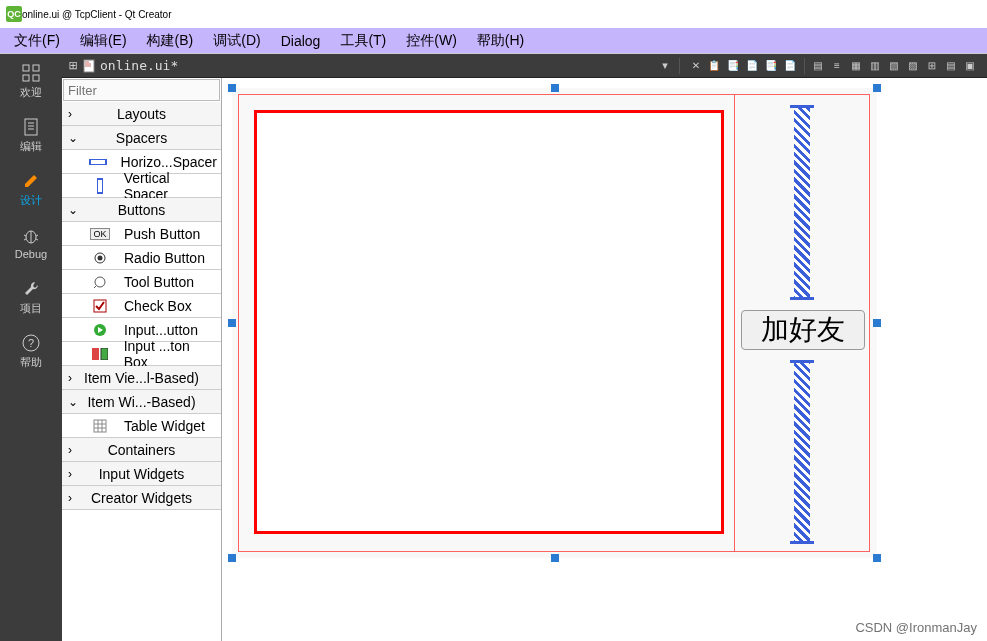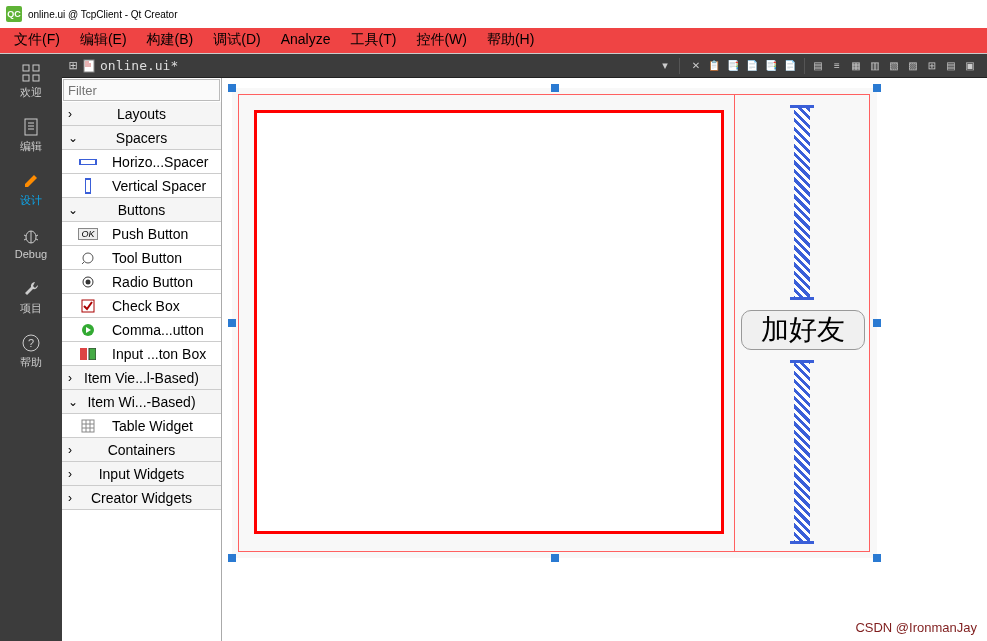--- a/index.html
+++ b/index.html
@@ -1,24 +1,24 @@
 <!DOCTYPE html>
 <html><head>
 <meta charset="utf-8">
 <style>
   * { box-sizing: border-box; margin: 0; padding: 0; font-family: "Microsoft YaHei", sans-serif; }
   body { width: 987px; height: 641px; background: #f0f0f0; overflow: hidden; font-size: 13px; }
 
   
-  .title-bar { height: 28px; background: #fff; display: flex; align-items: center; padding: 0 6px; gap: 6px; }
+  .title-bar { height: 28px; background: #fff; display: flex; align-items: center; padding: 0 6px; }
   .qc-logo { width: 16px; height: 16px; background: #5fb336; display: inline-flex; align-items: center; justify-content: center; color: #fff; font-size: 9px; font-weight: bold; border-radius: 2px; }
   .title-text { font-size: 10px; }
 
   
-  .menu-bar { height: 26px; background: #ef4444; display: flex; align-items: flex-start; padding: 0 4px; border-bottom: 1px solid #ccc; }
+  .menu-bar { height: 26px; background: #c4b5fd; display: flex; align-items: center; padding: 0 4px; border-bottom: 1px solid #ccc; }
   .menu-item { padding: 3px 10px; font-size: 14px; cursor: default; }
 
   
   .main-row { display: flex; height: calc(641px - 28px - 26px); }
 
   
   .activity-bar { width: 62px; background: #3c3c3c; display: flex; flex-direction: column; align-items: center; }
   .activity-item { width: 62px; height: 54px; display: flex; flex-direction: column; align-items: center; justify-content: center; gap: 2px; color: #ccc; cursor: pointer; }
   .activity-item.design { color: #0ea5e9; }
   .activity-icon { width: 20px; height: 20px; display: flex; align-items: center; justify-content: center; }
@@ -37,58 +37,58 @@
   
   .workspace { flex: 1; display: flex; background: #fff; }
 
   
   .widget-box { width: 160px; background: #fff; border-right: 1px solid #aaa; display: flex; flex-direction: column; }
   .filter-input { height: 22px; border: 1px solid #bbb; margin: 1px; padding: 0 4px; font-size: 13px; color: #1d4ed8; background: #fafafa; }
   .tree { flex: 1; overflow-y: auto; }
   .tree-row { height: 24px; display: flex; align-items: center; border-bottom: 1px solid #ccc; padding: 0 4px; gap: 4px; font-size: 14px; cursor: pointer; }
   .tree-header { justify-content: center; font-size: 14px; background: #f5f5f5; position: relative; }
   .tree-header .expander { position: absolute; left: 6px; font-size: 12px; }
-  .tree-leaf { padding-left: 6px; }
-  .leaf-icon { width: 40px; height: 16px; display: inline-flex; align-items: center; justify-content: center; font-size: 11px; font-style: italic; }
+  .tree-leaf { padding-left: 18px; }
+  .leaf-icon { width: 40px; height: 16px; display: inline-flex; align-items: center; justify-content: center; font-size: 11px; }
 
   
   .canvas-area { flex: 1; position: relative; background: #fff; overflow: hidden; }
   .canvas-inner { position: absolute; left: 10px; top: 10px; right: 10px; bottom: 40px; }
   .dot-grid { background-image: radial-gradient(#b8b8b8 1px, transparent 1px); background-size: 10px 10px; }
   .form-widget { position: absolute; left: 0; top: 0; width: 645px; height: 470px; background: #f8f8f8; }
   .sel-handle { position: absolute; width: 8px; height: 8px; background: #2a7ad2; }
   .layout-outline { position: absolute; border: 1px solid #ff6060; }
 
   .text-edit { position: absolute; background: #fff; border: 3px solid #ff0000; }
   .v-spacer { position: absolute; left: 50%; transform: translateX(-50%); width: 16px;
     background: repeating-linear-gradient(45deg, #3a5fd8 0 3px, #fff 3px 6px); }
   .v-spacer::before, .v-spacer::after { content: ""; position: absolute; left: -4px; width: 24px; height: 3px; background: #3a5fd8; }
   .v-spacer::before { top: 0; }
   .v-spacer::after { bottom: 0; }
-  .push-btn { position: absolute; background: #f0f0f0; border: 1px solid #999; border-radius: 10px; display: flex; align-items: flex-end; justify-content: center; font-family: "SimSun", serif; font-size: 28px; }
-
-  .watermark { position: absolute; right: 10px; bottom: 6px; color: #7f1d1d; font-size: 13px; font-family: Arial; }
+  .push-btn { position: absolute; background: #f0f0f0; border: 1px solid #999; border-radius: 4px; display: flex; align-items: flex-end; justify-content: center; font-family: "SimSun", serif; font-size: 28px; }
+
+  .watermark { position: absolute; right: 10px; bottom: 6px; color: #737373; font-size: 13px; font-family: Arial; }
 
   
   svg { display: block; }
 </style>
 </head>
 <body>
 
 <div class="title-bar">
   <span class="qc-logo">QC</span>
   <span class="title-text">online.ui @ TcpClient - Qt Creator</span>
 </div>
 
 <div class="menu-bar">
   <span class="menu-item">文件(F)</span>
   <span class="menu-item">编辑(E)</span>
   <span class="menu-item">构建(B)</span>
   <span class="menu-item">调试(D)</span>
-  <span class="menu-item">Analyze</span>
+  <span class="menu-item">Dialog</span>
   <span class="menu-item">工具(T)</span>
   <span class="menu-item">控件(W)</span>
   <span class="menu-item">帮助(H)</span>
 </div>
 
 <div class="main-row">
 
   <div class="activity-bar">
     <div class="activity-item">
       <span class="activity-icon">
@@ -224,52 +224,52 @@
             </div>
             <div class="tree-row tree-leaf">
               <span class="leaf-icon">
                 <span style="border:1px solid #888;padding:0 2px;font-size:9px;background:#eee;">OK</span>
               </span>
               <span>Push Button</span>
             </div>
             <div class="tree-row tree-leaf">
               <span class="leaf-icon">
                 <svg width="14" height="14">
+                  <circle cx="7" cy="7" r="5" fill="none" stroke="#333"></circle>
+                  <circle cx="7" cy="7" r="2.5" fill="#333"></circle>
+                </svg>
+              </span>
+              <span>Radio Button</span>
+            </div>
+            <div class="tree-row tree-leaf">
+              <span class="leaf-icon">
+                <svg width="14" height="14">
                   <circle cx="7" cy="7" r="5" fill="none" stroke="#555"></circle>
                   <path d="M3 11 L1 13" stroke="#555"></path>
                 </svg>
               </span>
               <span>Tool Button</span>
             </div>
             <div class="tree-row tree-leaf">
               <span class="leaf-icon">
                 <svg width="14" height="14">
-                  <circle cx="7" cy="7" r="5" fill="none" stroke="#333"></circle>
-                  <circle cx="7" cy="7" r="2.5" fill="#333"></circle>
-                </svg>
-              </span>
-              <span>Radio Button</span>
-            </div>
-            <div class="tree-row tree-leaf">
-              <span class="leaf-icon">
-                <svg width="14" height="14">
                   <rect x="1" y="1" width="12" height="12" fill="none" stroke="#a00"></rect>
                   <path d="M3 7 L6 10 L11 3" stroke="#a00" fill="none" stroke-width="2"></path>
                 </svg>
               </span>
               <span>Check Box</span>
             </div>
             <div class="tree-row tree-leaf">
               <span class="leaf-icon">
                 <svg width="14" height="14">
                   <circle cx="7" cy="7" r="6" fill="#3a3"></circle>
                   <path d="M5 4 L10 7 L5 10 Z" fill="#fff"></path>
                 </svg>
               </span>
-              <span>Comma...utton</span>
+              <span>Input...utton</span>
             </div>
             <div class="tree-row tree-leaf">
               <span class="leaf-icon">
                 <svg width="16" height="12">
                   <rect x="0" y="0" width="7" height="12" fill="#d44"></rect>
                   <rect x="9" y="0" width="7" height="12" fill="#4a4" stroke="#333"></rect>
                 </svg>
               </span>
               <span>Input ...ton Box</span>
             </div>

